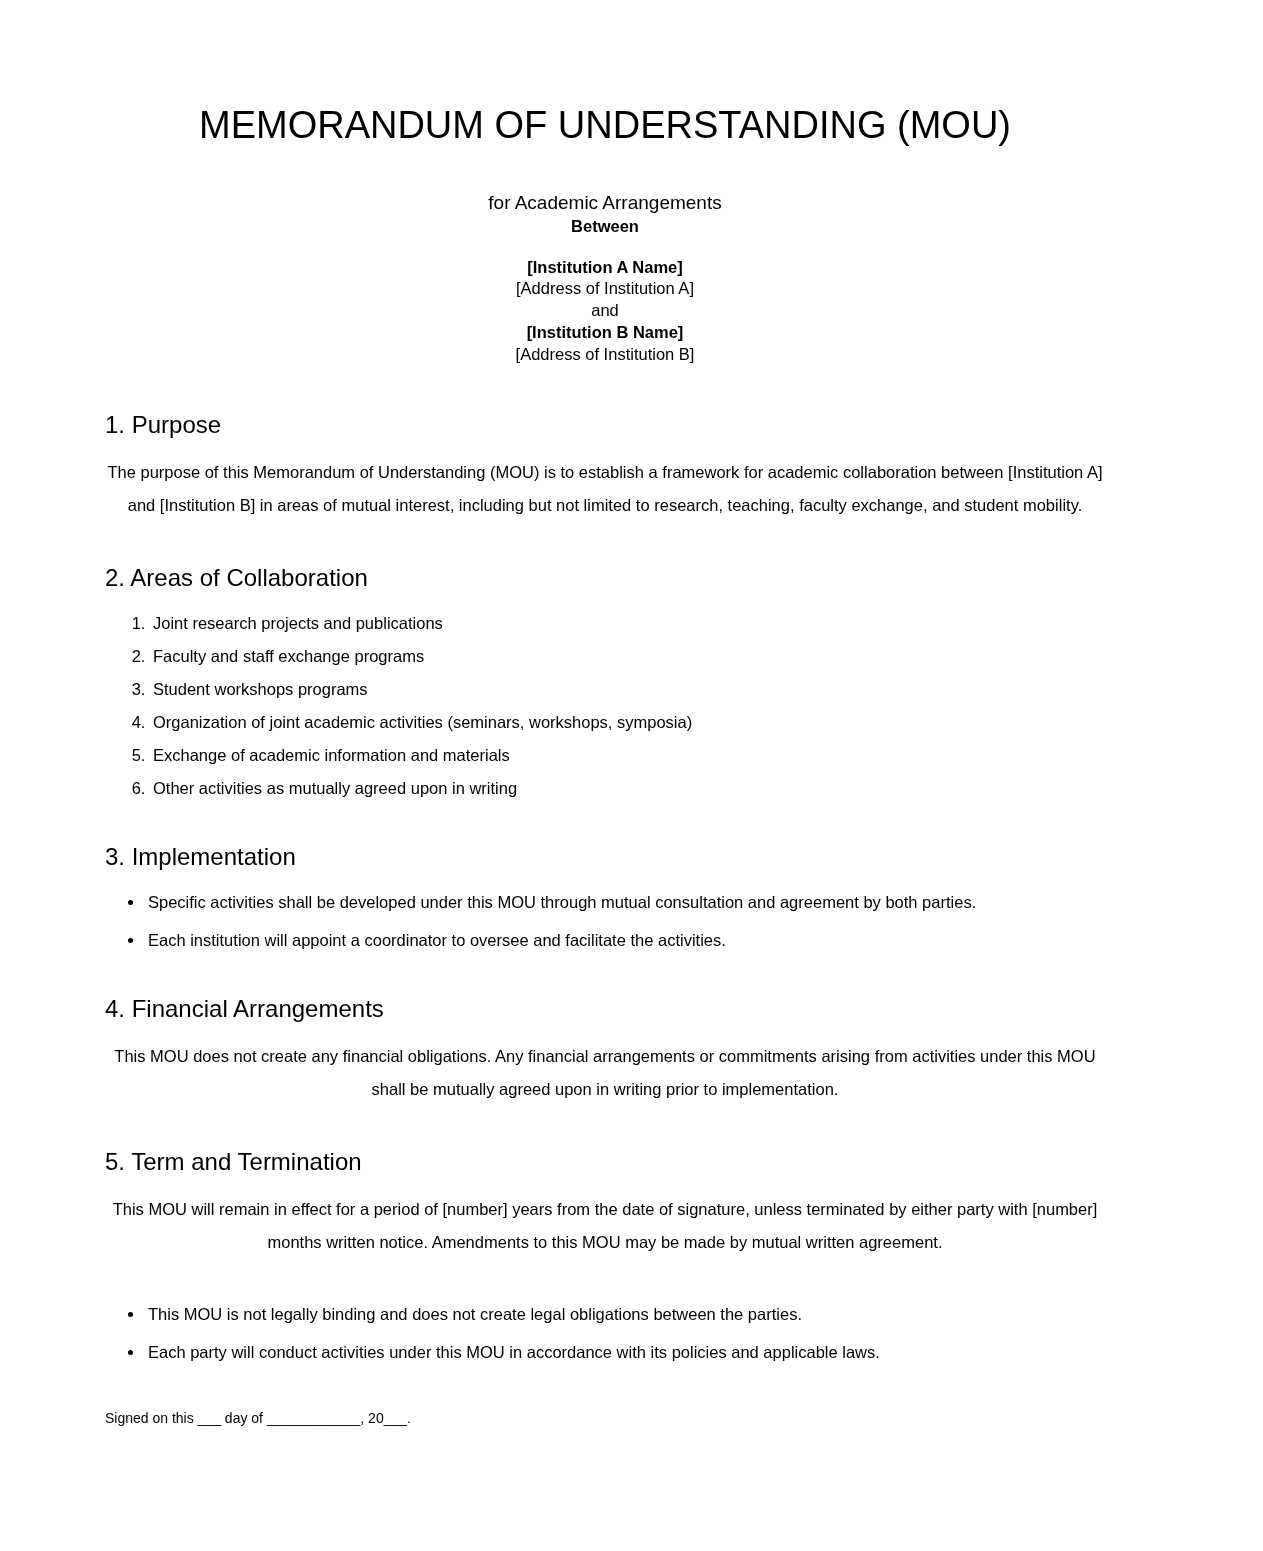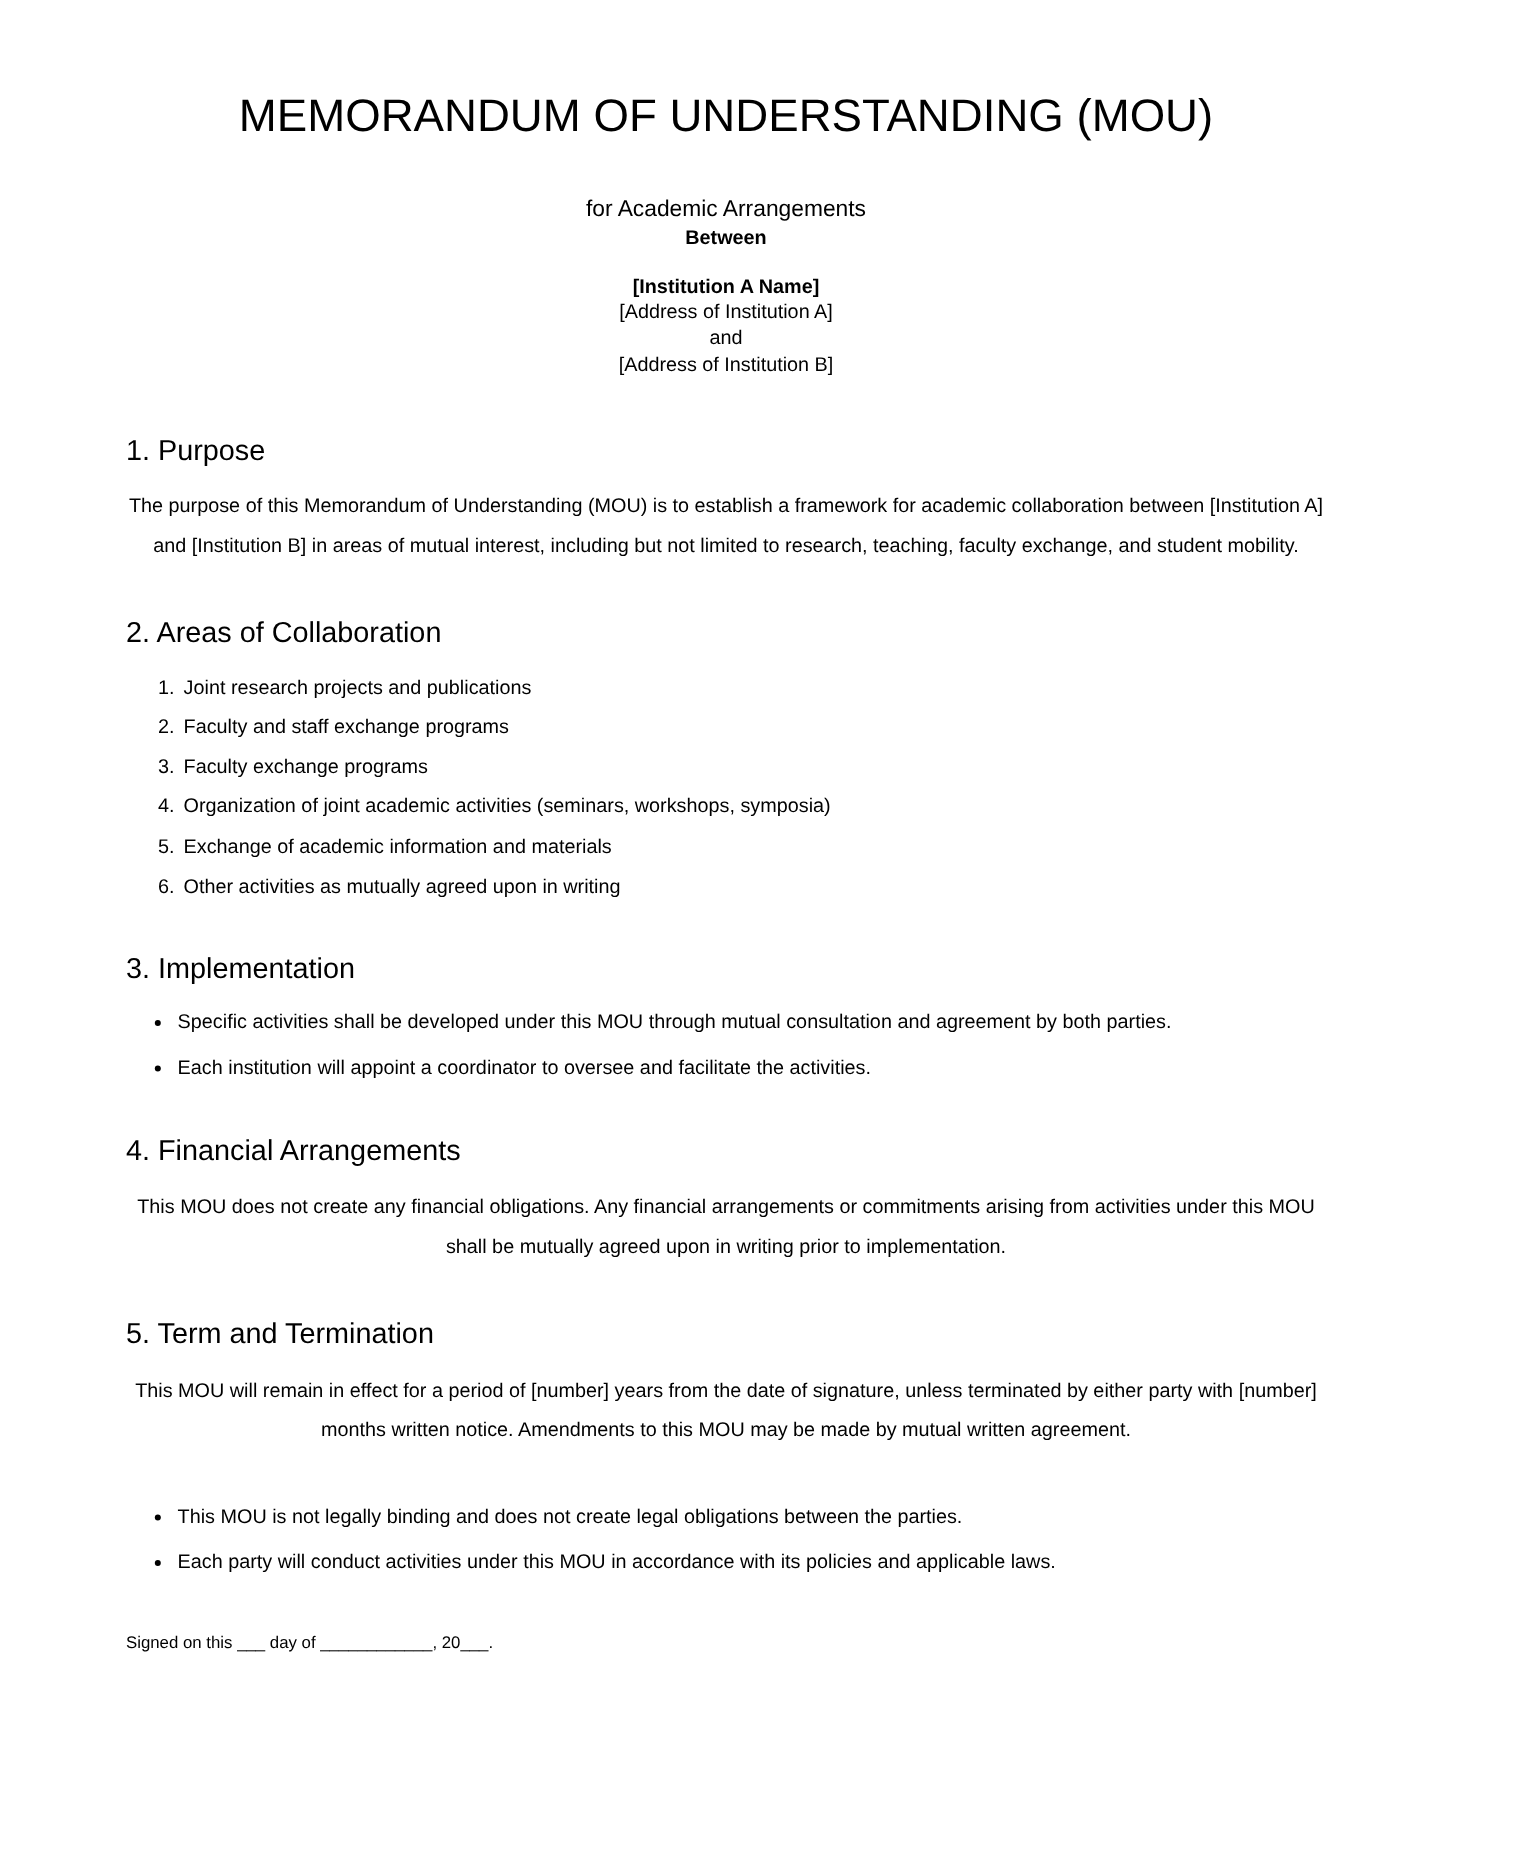--- a/index.html
+++ b/index.html
@@ -29,22 +29,22 @@
     top: 0;
     width: 1000px;
   }
 
   
   .doc-title {
     text-align: center;
     font-size: 38px;
     font-weight: 400;
     line-height: 1.15;
-    margin: 12px;
-    padding-top: 64px;
+    margin: 0;
+    padding-top: 104px;
     letter-spacing: 0px;
   }
   .subtitle-block {
     text-align: center;
     margin-top: 42px;
     line-height: 1.35;
   }
   .subtitle-main {
     font-size: 19px;
     font-weight: 400;
@@ -140,34 +140,35 @@
 
     <div class="subtitle-block">
       <span class="subtitle-main">for Academic Arrangements</span>
       <span class="subtitle-between">Between</span>
     </div>
 
     <div class="parties-block">
       <span class="party-name">[Institution A Name]</span>
       <span class="party-addr">[Address of Institution A]</span>
       <span class="party-and">and</span>
+      <span class="party-name">[Institution B Name]</span>
       <span class="party-addr">[Address of Institution B]</span>
     </div>
 
     <section class="section s1">
       <h2 class="section-heading">1. Purpose</h2>
       <p class="body-text">The purpose of this Memorandum of Understanding (MOU) is to establish a framework for academic collaboration between [Institution A] and [Institution B] in areas of mutual interest, including but not limited to research, teaching, faculty exchange, and student mobility.</p>
     </section>
 
     <section class="section s2">
       <h2 class="section-heading">2. Areas of Collaboration</h2>
       <ol class="num-list">
         <li>Joint research projects and publications</li>
         <li>Faculty and staff exchange programs</li>
-        <li>Faculty exchange programs</li>
+        <li>Student workshops programs</li>
         <li>Organization of joint academic activities (seminars, workshops, symposia)</li>
         <li>Exchange of academic information and materials</li>
         <li>Other activities as mutually agreed upon in writing</li>
       </ol>
     </section>
 
     <section class="section s3">
       <h2 class="section-heading">3. Implementation</h2>
       <ul class="bullet-list">
         <li>Specific activities shall be developed under this MOU through mutual consultation and agreement by both parties.</li>

